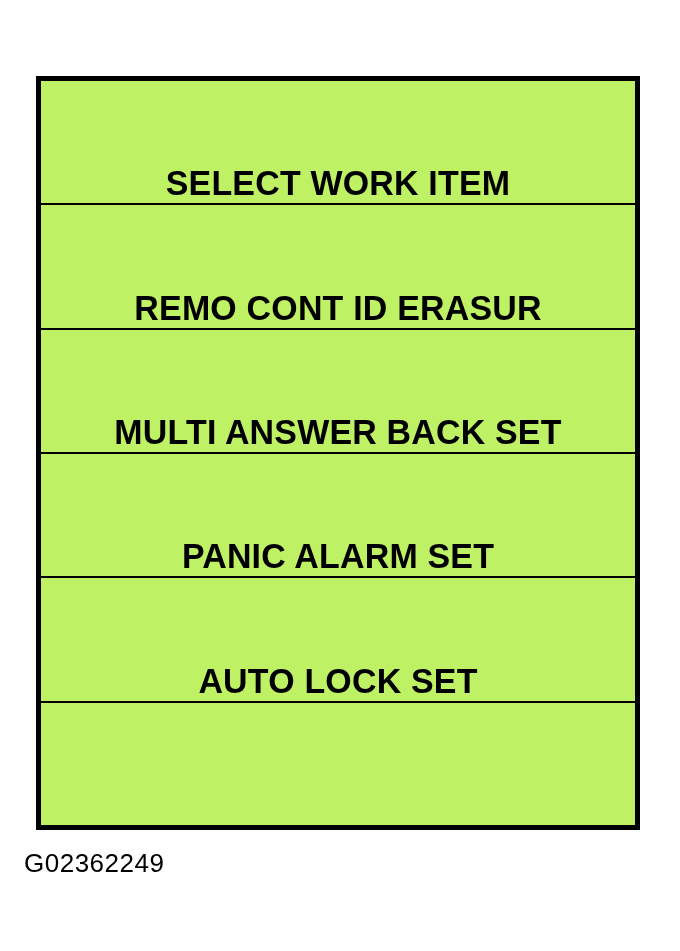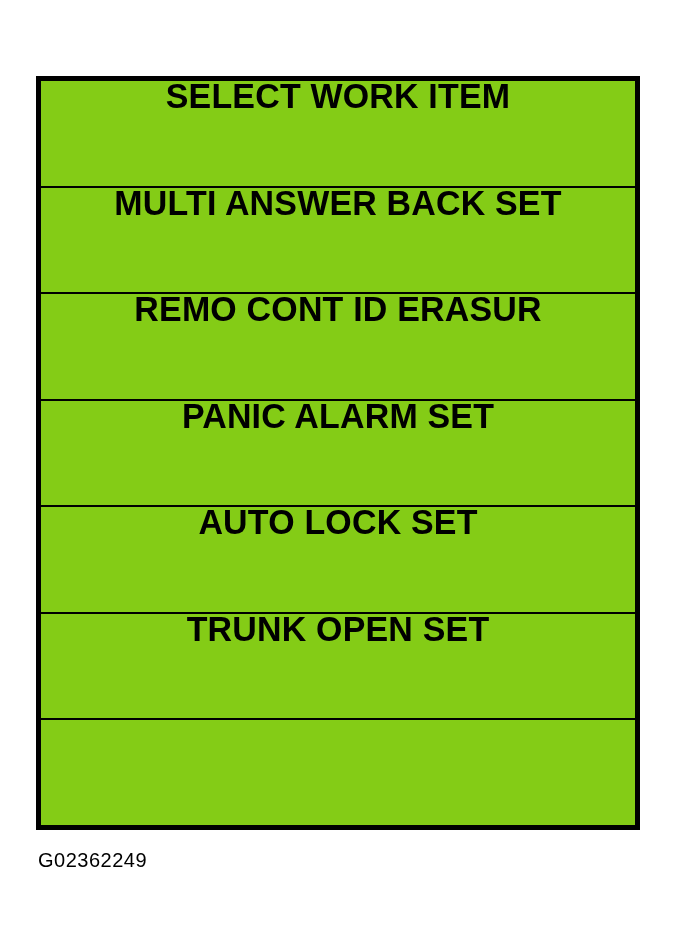--- a/index.html
+++ b/index.html
@@ -35,23 +35,23 @@
     display: flex;
     flex-direction: column;
   }
 
   .menu-row {
     box-sizing: border-box;
     flex: 1 1 0;
     min-height: 0;
     border-bottom: 2px solid #000000;
     display: flex;
-    align-items: flex-start;
+    align-items: flex-end;
     justify-content: center;
-    background: #84cc16;
+    background: #bef264;
     position: relative;
   }
   .menu-row:last-child {
     border-bottom: none;
   }
 
   .menu-label {
     display: block;
     width: 100%;
     text-align: center;
@@ -66,59 +66,56 @@
     top: -3px;
   }
 
   .menu-row.is-empty .menu-label {
     min-height: 1px;
   }
 
   
   #figure-caption {
     position: absolute;
-    left: 38px;
+    left: 24px;
     top: 850px;
-    font-size: 20px;
+    font-size: 26px;
     font-weight: normal;
     line-height: 1;
     letter-spacing: 0.5px;
     white-space: nowrap;
   }
 </style>
 </head>
 <body>
 
 <div id="menu-panel">
   <div id="menu-list">
 
     <div class="menu-row">
       <span class="menu-label">SELECT WORK ITEM</span>
     </div>
 
 
     <div class="menu-row">
-      <span class="menu-label">MULTI ANSWER BACK SET</span>
+      <span class="menu-label">REMO CONT ID ERASUR</span>
     </div>
 
     <div class="menu-row">
-      <span class="menu-label">REMO CONT ID ERASUR</span>
+      <span class="menu-label">MULTI ANSWER BACK SET</span>
     </div>
 
     <div class="menu-row">
       <span class="menu-label">PANIC ALARM SET</span>
     </div>
 
     <div class="menu-row">
       <span class="menu-label">AUTO LOCK SET</span>
     </div>
 
-    <div class="menu-row">
-      <span class="menu-label">TRUNK OPEN SET</span>
-    </div>
 
     <div class="menu-row is-empty">
       <span class="menu-label"></span>
     </div>
 
   </div>
 </div>
 
 <div id="figure-caption">G02362249</div>
 

